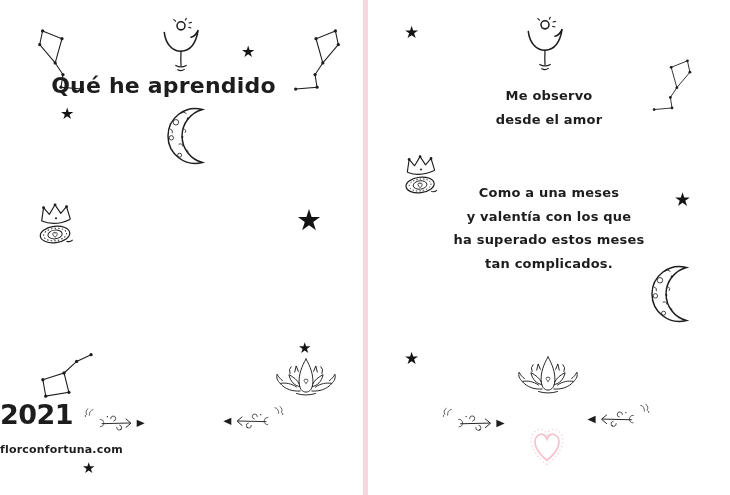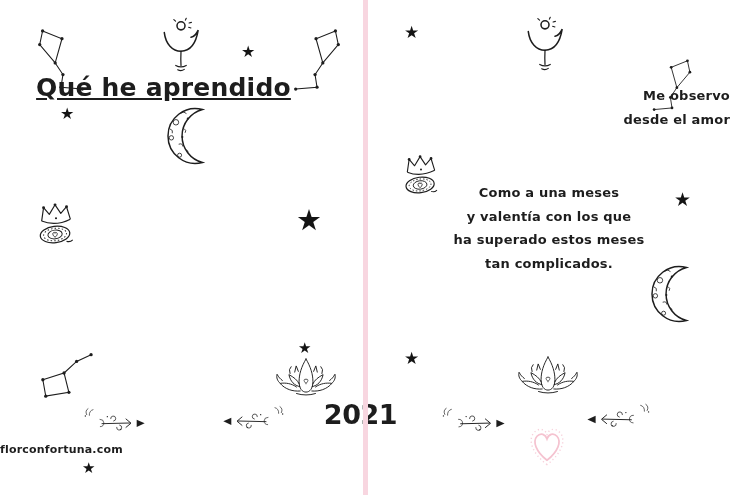--- a/index.html
+++ b/index.html
@@ -4,35 +4,35 @@
 <style>
   html,body{margin:0;padding:0;background:#fff;}
   .spread{
     position:relative;width:730px;height:495px;background:#ffffff;
     font-family:"DejaVu Sans","Liberation Sans",sans-serif;color:#1d1d1d;overflow:hidden;
   }
   .divider{position:absolute;left:363px;top:0;width:5px;height:495px;background:#f8d6e0;}
   .star{position:absolute;color:#141414;line-height:1;}
   .title{
     position:absolute;left:0;top:73px;width:327px;text-align:center;
-    font-size:25px;font-weight:700;letter-spacing:0.2px;text-decoration:underline;
+    font-size:22px;font-weight:700;letter-spacing:0.2px;
   }
   .year{
-    position:absolute;left:0;top:399px;width:397px;text-align:right;
+    position:absolute;left:0;top:399px;width:397px;text-align:left;
     font-size:27px;font-weight:700;letter-spacing:-0.5px;
   }
   .website{
     position:absolute;left:0;top:443px;width:363px;text-align:left;
     font-size:11px;font-weight:700;letter-spacing:0.2px;
   }
   .para{
     position:absolute;left:368px;width:362px;text-align:center;
     font-size:13px;font-weight:700;line-height:23.5px;letter-spacing:0.2px;
   }
-  .p1{top:84px;text-align:right;}
+  .p1{top:84px;}
   .p2{top:181px;}
   svg.icon{position:absolute;overflow:visible;}
   .mirror{transform:scaleX(-1);}
 </style>
 </head>
 <body>
 
 <svg style="position:absolute;width:0;height:0" aria-hidden="true">
   <defs>
     <symbol id="sym-chalice" viewBox="0 0 44 60">

